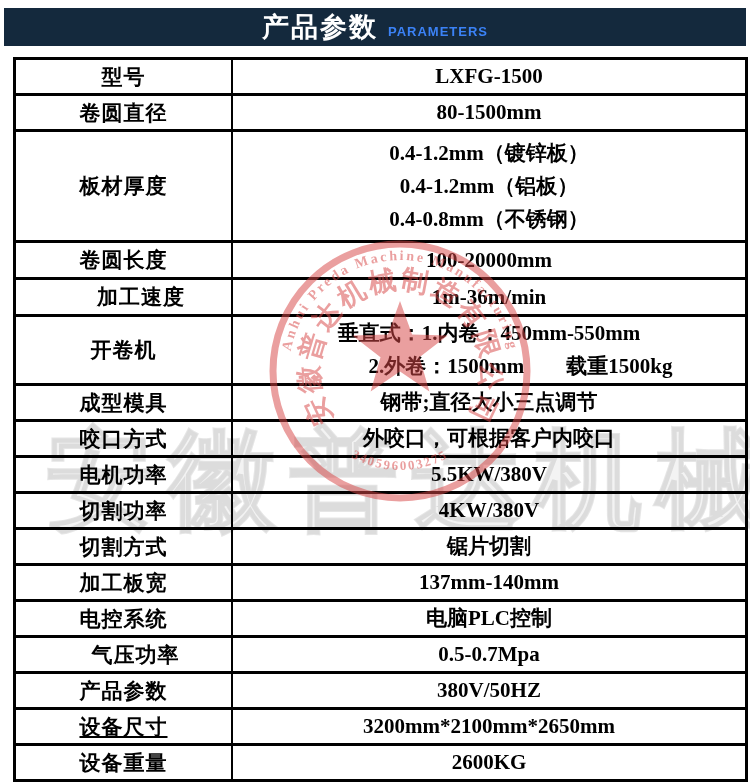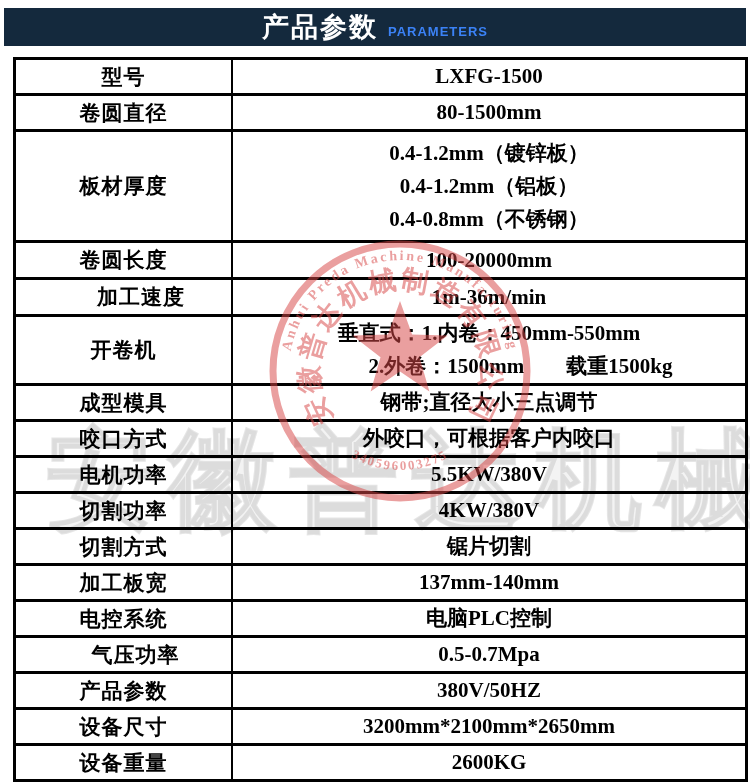--- a/index.html
+++ b/index.html
@@ -137,21 +137,21 @@
             <div class="vline">0.5-0.7Mpa</div>
           </td>
         </tr>
         <tr>
           <td class="label" style="height: 33px;">产品参数</td>
           <td class="value">
             <div class="vline">380V/50HZ</div>
           </td>
         </tr>
         <tr>
-          <td class="label" style="height: 33px;">设备尺寸</td>
+          <td class="label" style="height: 33px; text-decoration: underline;">设备尺寸</td>
           <td class="value">
             <div class="vline">3200mm*2100mm*2650mm</div>
           </td>
         </tr>
         <tr>
           <td class="label" style="height: 33px;">设备重量</td>
           <td class="value">
             <div class="vline">2600KG</div>
           </td>
         </tr>

